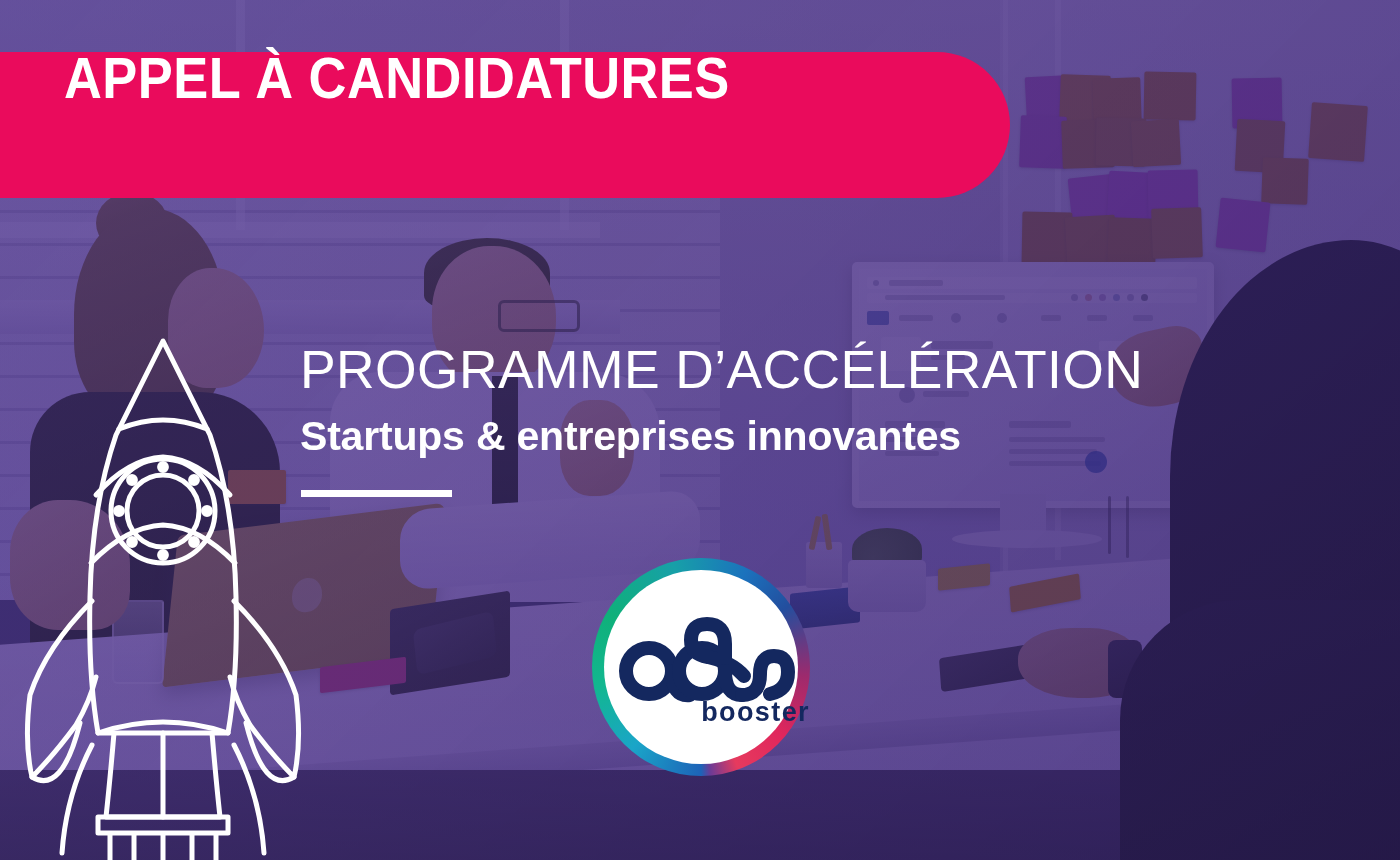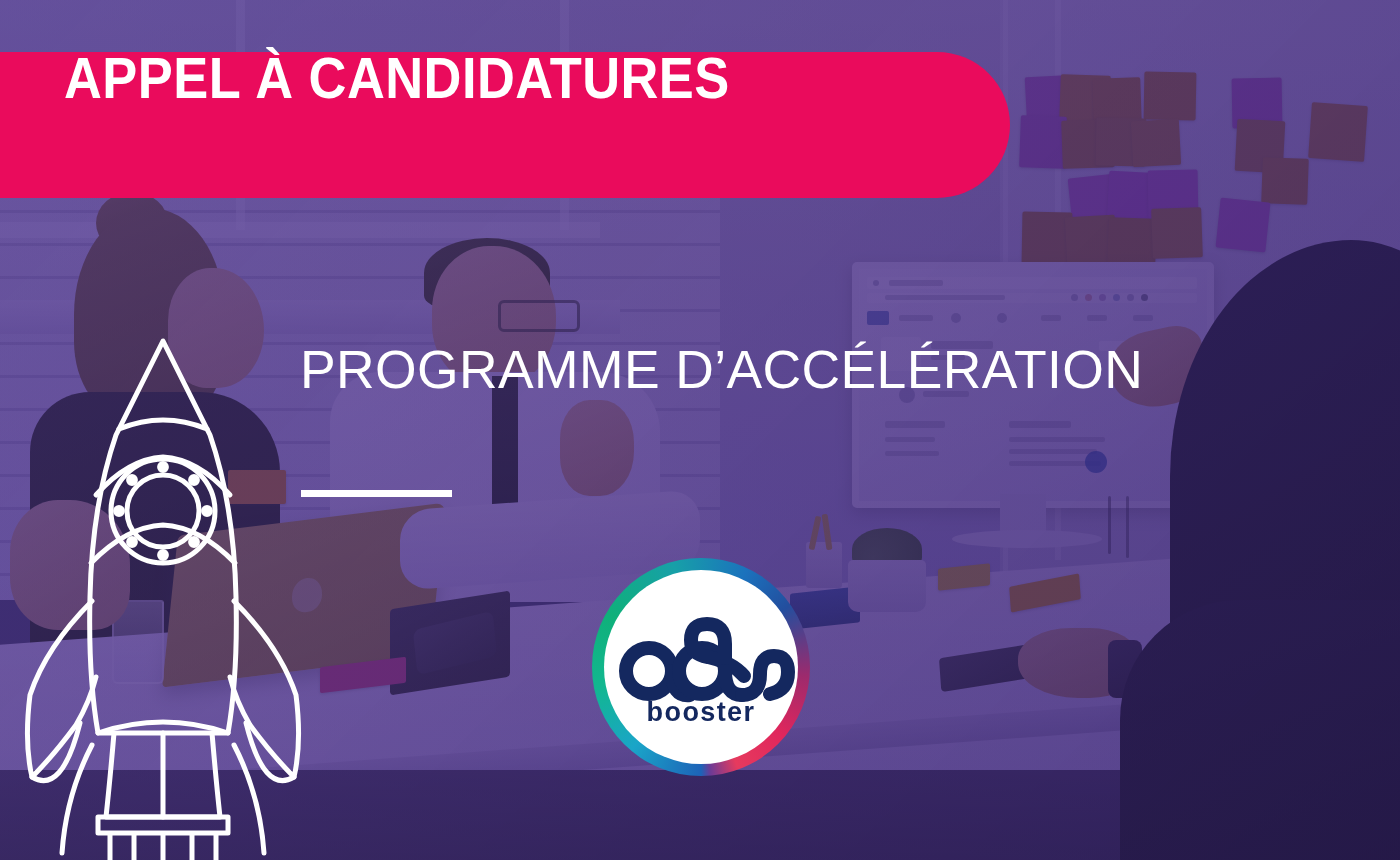--- a/index.html
+++ b/index.html
@@ -174,21 +174,21 @@
           #1b72bd 205deg,
           #234e9e 235deg,
           #9d2a6d 275deg,
           #e0265c 310deg,
           #e63a5e 340deg,
           #6b3b96 355deg,
           #1d63b8 360deg);}
   .logo-inner{position:absolute;left:12px;top:12px;right:12px;bottom:12px;
         border-radius:50%;background:#fff;}
   .logo-mark{position:absolute;left:0;top:0;width:218px;height:218px;}
-  .logo-word{position:absolute;left:0;top:139px;width:218px;text-align:center;
+  .logo-word{position:absolute;left:0;top:139px;width:218px;text-align:right;
         color:#14285f;font-size:27px;font-weight:700;letter-spacing:1.4px;}
 </style>
 </head>
 <body>
 
 <div class="poster">
 
   <div class="photo">
 
     <div class="wall"></div>
@@ -356,20 +356,21 @@
       <path d="M74 420 Q48 470 44 528"></path>
       <path d="M216 420 Q242 470 246 528"></path>
     </g>
   </svg>
 
   <div class="pill"></div>
   <div class="pill-text">APPEL À CANDIDATURES</div>
 
   <div class="headline">
     <div class="h-main">PROGRAMME D’ACCÉLÉRATION</div>
+    <div class="h-sub">Startups &amp; entreprises innovantes</div>
   </div>
   <div class="rule"></div>
 
   <div class="logo">
     <div class="logo-ring"></div>
     <div class="logo-inner"></div>
     <svg class="logo-mark" viewBox="0 0 218 218">
       <g fill="none" stroke="#14285f" stroke-width="14" stroke-linecap="round" stroke-linejoin="round">
 
         <circle cx="57" cy="113" r="23"></circle>

